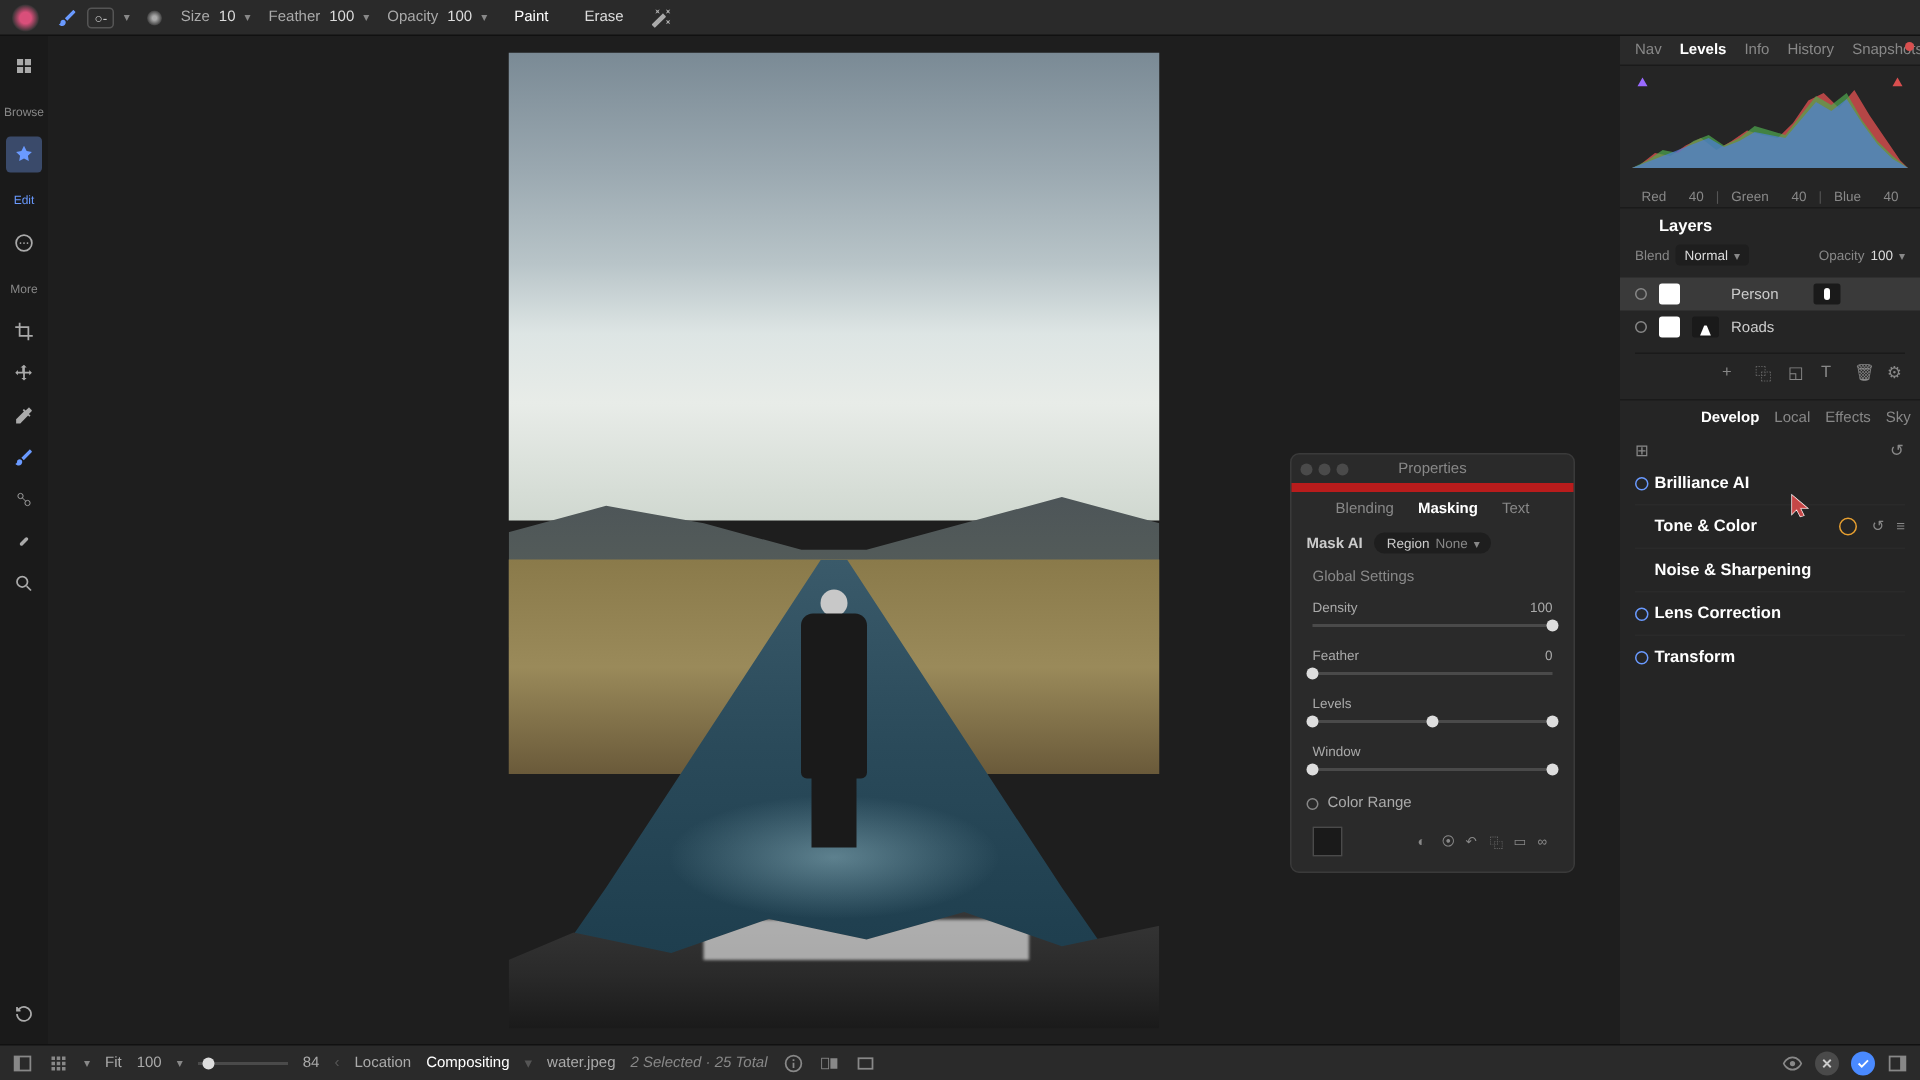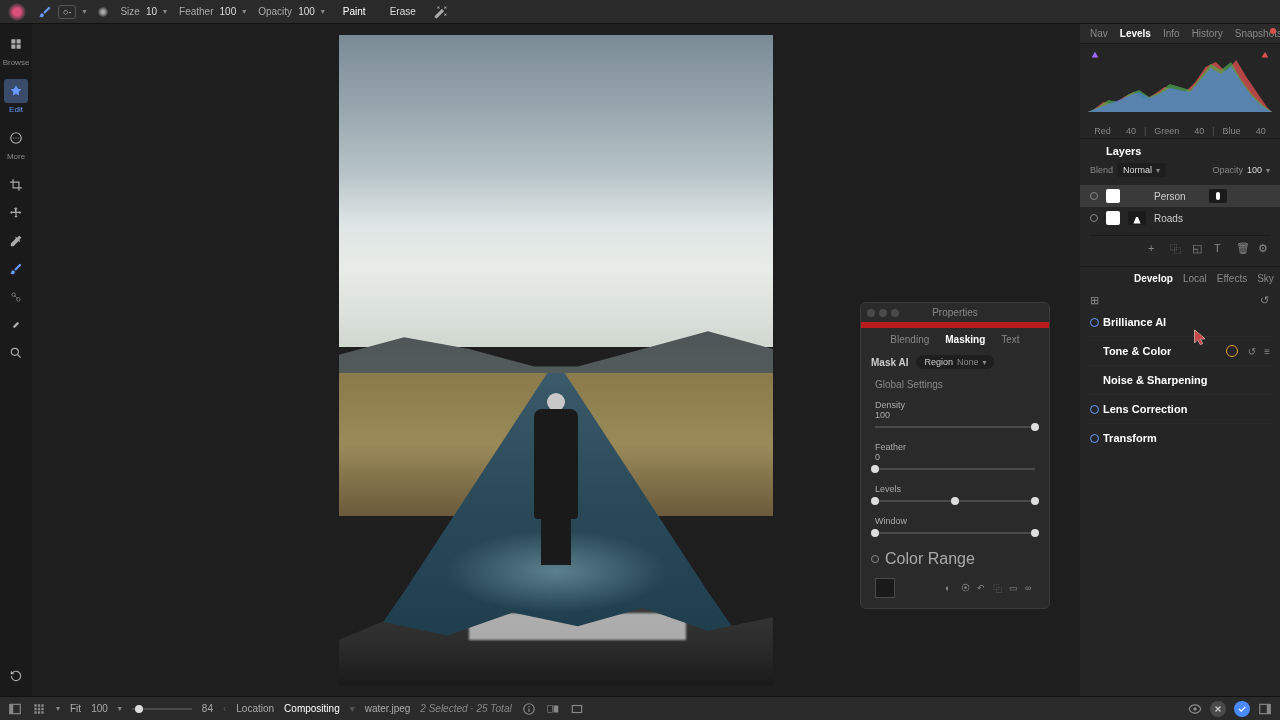--- a/index.html
+++ b/index.html
@@ -8,21 +8,21 @@
 .app-logo { width: 18px; height: 18px; border-radius: 50%; background: radial-gradient(circle, #d94f7a 30%, #333 70%); }
 .toolbar-group { display: flex; align-items: center; gap: 6px; }
 .toolbar-label { font-size: 10px; color: #aaa; }
 .toolbar-value { font-size: 10px; color: #ddd; }
 .toolbar-btn { background: transparent; border: none; color: #ddd; font-size: 10px; cursor: pointer; padding: 2px 6px; }
 .toolbar-btn.active { color: #fff; font-weight: 500; }
 .dropdown-chevron { font-size: 8px; color: #888; }
 
 .main-area { display: flex; height: calc(100% - 24px - 24px); }
 .left-tools { width: 32px; background: #1a1a1a; display: flex; flex-direction: column; align-items: center; padding-top: 8px; gap: 4px; }
-.tool-section { display: flex; flex-direction: column; align-items: center; gap: 2px; margin-bottom: 8px; }
+.tool-section { display: flex; flex-direction: column; align-items: center; gap: 14px; margin-bottom: 8px; }
 .tool-icon { width: 24px; height: 24px; display: flex; align-items: center; justify-content: center; cursor: pointer; border-radius: 3px; }
 .tool-icon.active { background: #3a4a6a; }
 .tool-label { font-size: 8px; color: #888; }
 .tool-icon svg { width: 14px; height: 14px; fill: #aaa; }
 .tool-icon.active svg { fill: #6a9aff; }
 .tool-icon.highlight svg { fill: #6a9aff; }
 
 .canvas-area { flex: 1; background: #1e1e1e; display: flex; align-items: center; justify-content: center; position: relative; }
 .image-canvas { width: 434px; height: 651px; position: relative; overflow: hidden; }
 .sky { position: absolute; top: 0; left: 0; right: 0; height: 48%; background: linear-gradient(to bottom, #7a8a95 0%, #9aa8b0 25%, #b8c4c8 45%, #dde5e4 60%, #e8ece8 75%, #d0d8d0 100%); }
@@ -42,21 +42,21 @@
 .traffic-lights { position: absolute; left: 6px; display: flex; gap: 4px; }
 .traffic-light { width: 8px; height: 8px; border-radius: 50%; background: #4a4a4a; }
 .panel-tabs { display: flex; justify-content: center; gap: 16px; padding: 6px; }
 .panel-tab { font-size: 10px; color: #888; cursor: pointer; }
 .panel-tab.active { color: #fff; font-weight: 600; }
 .mask-ai-row { display: flex; align-items: center; gap: 8px; padding: 4px 10px; }
 .mask-ai-label { font-size: 10px; font-weight: 600; }
 .region-select { background: #1e1e1e; border-radius: 10px; padding: 2px 8px; font-size: 9px; display: flex; align-items: center; gap: 4px; }
 .global-settings { padding: 6px 14px; font-size: 10px; color: #888; }
 .slider-row { padding: 4px 14px; }
-.slider-header { display: flex; justify-content: space-between; font-size: 9px; color: #aaa; margin-bottom: 2px; flex-direction: column; }
+.slider-header { display: flex; justify-content: space-between; font-size: 9px; color: #aaa; margin-bottom: 2px; }
 .slider-track { height: 2px; background: #4a4a4a; position: relative; margin: 6px 0; }
 .slider-handle { width: 8px; height: 8px; background: #ddd; border-radius: 50%; position: absolute; top: -3px; transform: translateX(-50%); }
 .slider-handle2 { width: 8px; height: 8px; background: #ddd; border-radius: 50%; position: absolute; top: -3px; transform: translateX(-50%); }
 .color-range-row { padding: 6px 10px; display: flex; align-items: center; gap: 6px; }
 .radio-dot { width: 8px; height: 8px; border: 1px solid #888; border-radius: 50%; }
 .color-range-tools { padding: 4px 14px 10px; display: flex; align-items: center; gap: 8px; }
 .color-swatch { width: 20px; height: 20px; background: #1a1a1a; border: 1px solid #4a4a4a; }
 .cr-icons { display: flex; gap: 6px; margin-left: auto; }
 .cr-icon { width: 10px; height: 10px; color: #888; font-size: 9px; }
 
@@ -297,21 +297,21 @@
         <div class="slider-header">
             <span>Window</span>
           </div>
         <div class="slider-track">
             <div class="slider-handle" style="left:0%;"></div>
             <div class="slider-handle" style="left:100%;"></div>
           </div>
       </div>
       <div class="color-range-row">
         <div class="radio-dot"></div>
-        <span style="font-size:16px;color:#aaa;">Color Range</span>
+        <span style="font-size:10px;color:#aaa;">Color Range</span>
       </div>
       <div class="color-range-tools">
         <div class="color-swatch"></div>
         <div class="cr-icons">
           <span class="cr-icon">◐</span>
           <span class="cr-icon">⦿</span>
           <span class="cr-icon">↶</span>
           <span class="cr-icon">⿻</span>
           <span class="cr-icon">▭</span>
           <span class="cr-icon">∞</span>

